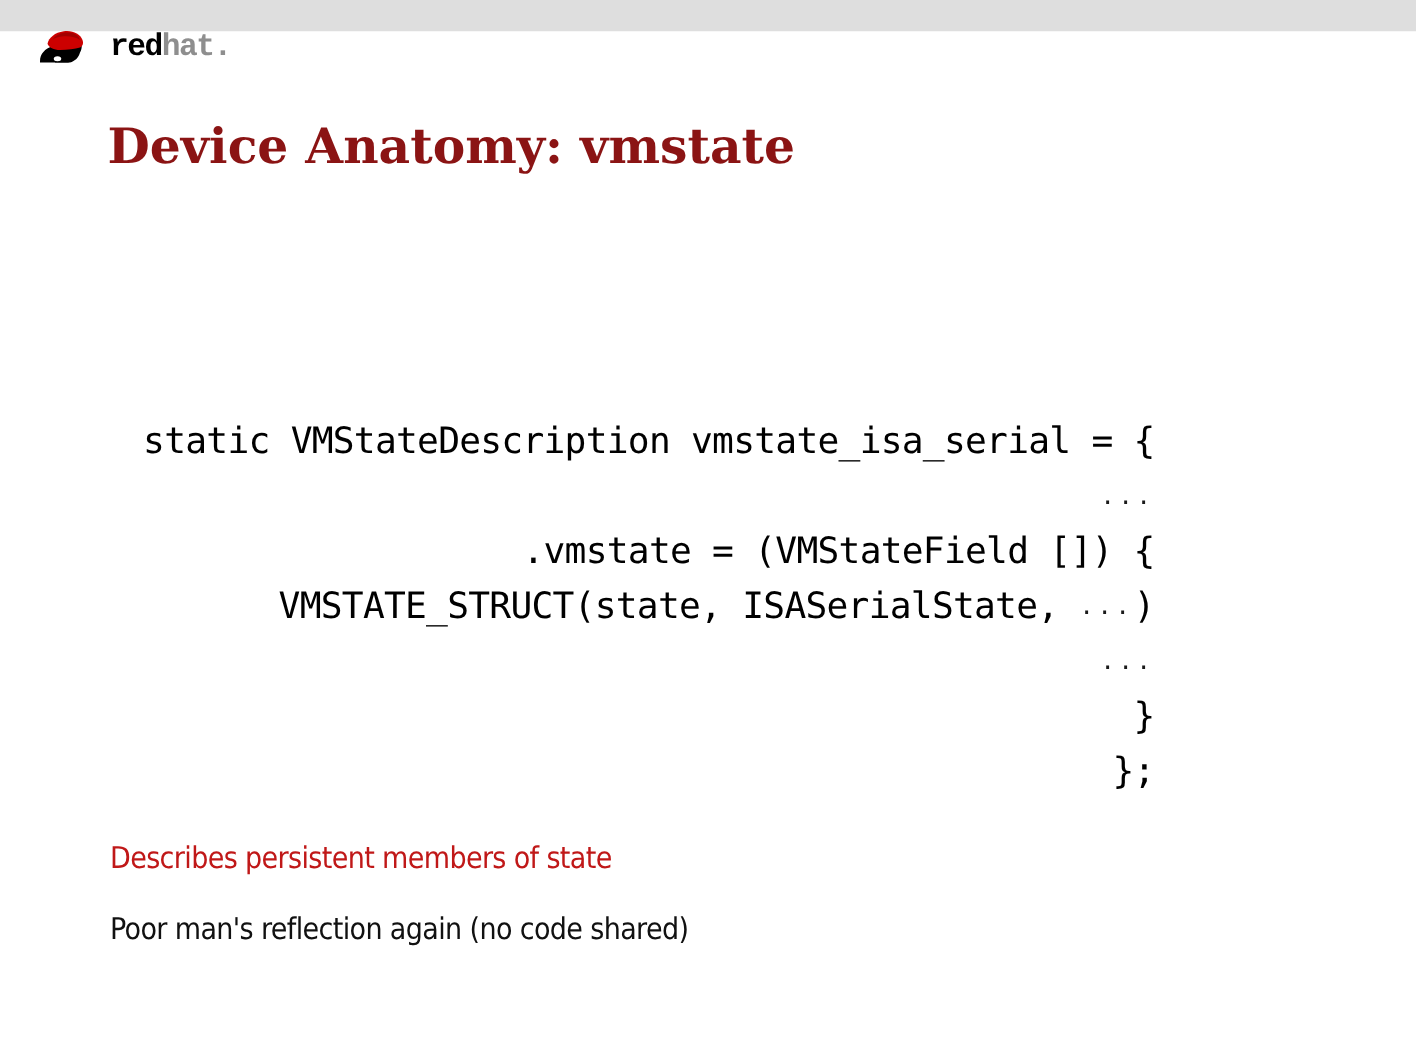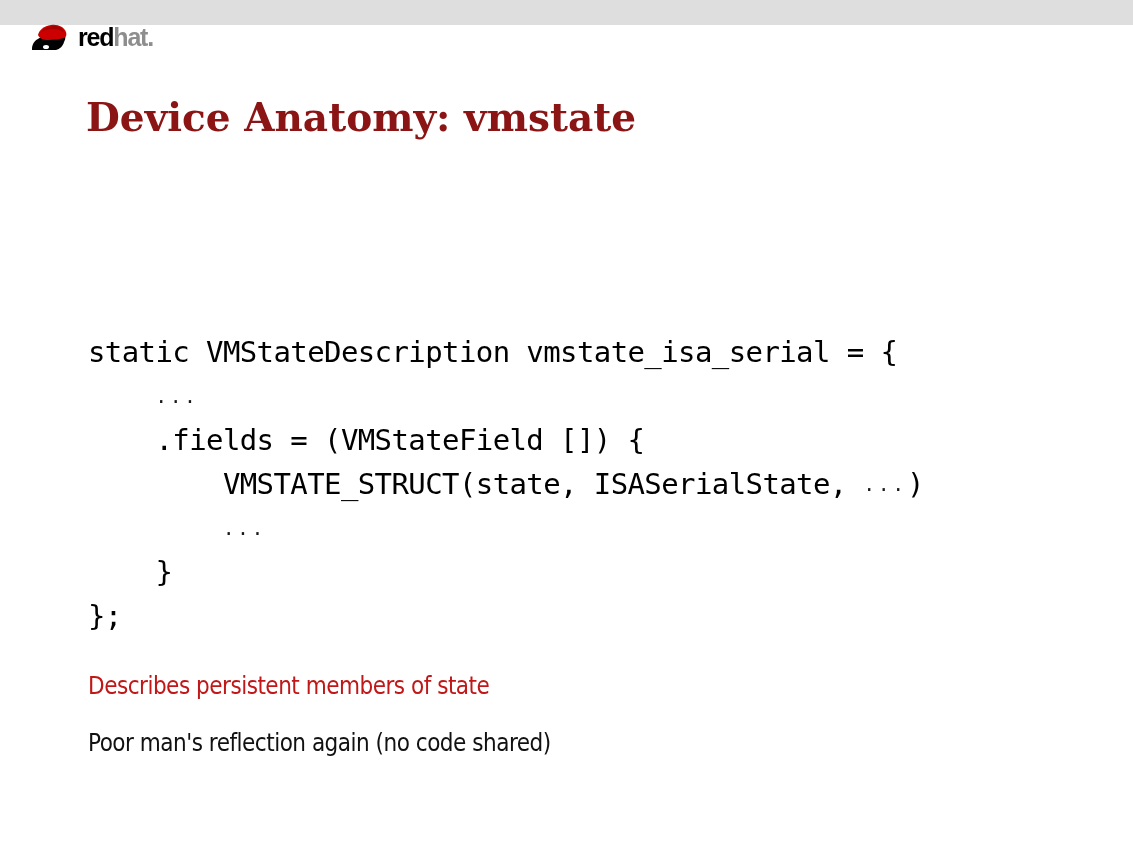--- a/index.html
+++ b/index.html
@@ -35,22 +35,22 @@
     display: flex;
     align-items: flex-end;
     z-index: 5;
   }
   .logo-mark {
     width: 44px;
     height: 30px;
     display: block;
   }
   .logo-word {
-    margin-left: 4px;
-    font-family: Liberation Sans, sans-serif;
+    margin-left: 14px;
+    font-family: Liberation Mono, monospace;
     font-size: 25px;
     font-weight: bold;
     letter-spacing: -1.2px;
     line-height: 1;
     position: relative;
     top: -2px;
   }
   .logo-red { color: #000000; }
   .logo-hat { color: #8e8e8e; }
   .logo-dot { color: #8e8e8e; }
@@ -87,20 +87,21 @@
     letter-spacing: -0.5px;
     white-space: nowrap;
   }
 
   .code-block {
     position: absolute;
     left: 88px;
     top: 330px;
     font-family: "DejaVu Serif", "Liberation Serif", serif;
     font-size: 0;
+    text-align: right;
   }
   .code-line {
     font-family: "DejaVu Sans Mono", "Liberation Mono", monospace;
     font-size: 29px;
     line-height: 44px;
     color: #000000;
     white-space: pre;
     letter-spacing: -0.6px;
     height: 44px;
   }
@@ -152,21 +153,21 @@
 </div>
 
 <div class="slide">
 
   <div class="slide-title" style="color: rgb(139, 20, 20);">Device Anatomy: vmstate</div>
 
 
   <div class="code-block">
     <div class="code-line">static VMStateDescription vmstate_isa_serial = {</div>
     <div class="code-line">    <span class="ell">...</span></div>
-    <div class="code-line">    .fields = (VMStateField []) {</div>
+    <div class="code-line">    .vmstate = (VMStateField []) {</div>
     <div class="code-line">        VMSTATE_STRUCT(state, ISASerialState, <span class="ell">...</span>)</div>
     <div class="code-line">        <span class="ell">...</span></div>
     <div class="code-line">    }</div>
     <div class="code-line">};</div>
   </div>
 
   <div class="bullet bullet-1" style="color: rgb(192, 24, 24);">Describes persistent members of state</div>
 
   <div class="bullet bullet-2" style="color: rgb(17, 17, 17);">Poor man's reflection again (no code shared)</div>
 

